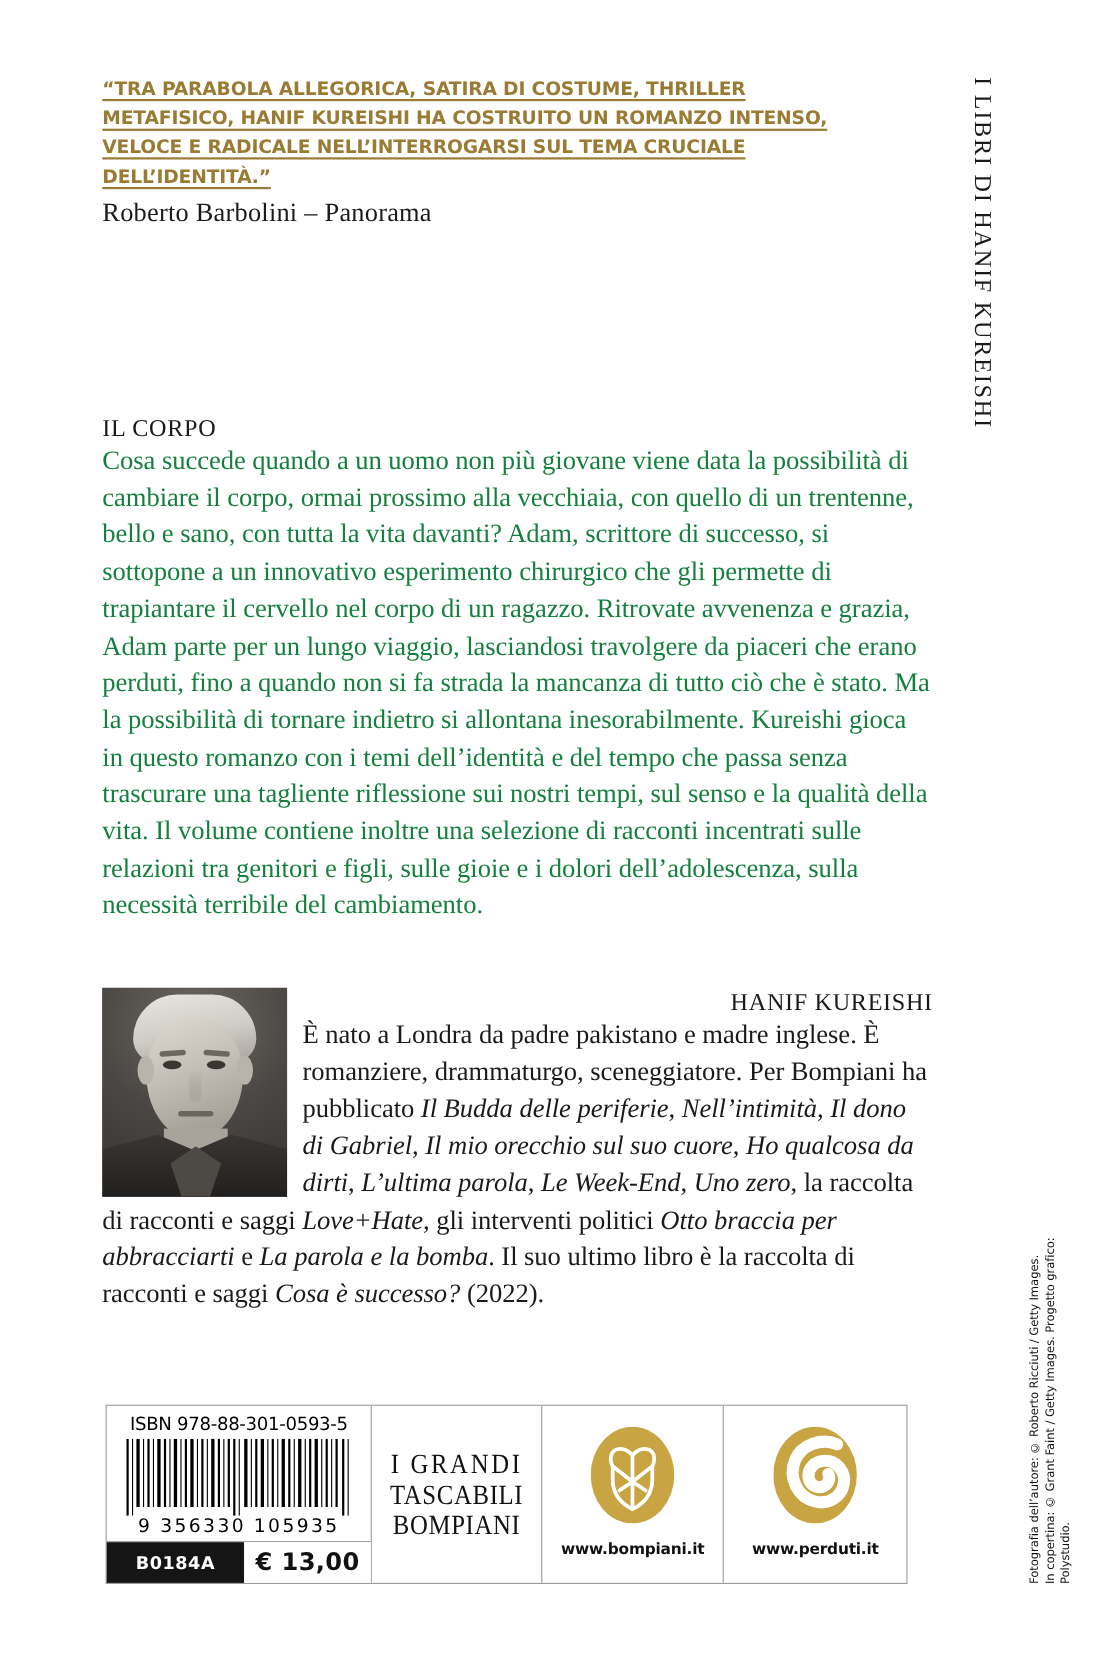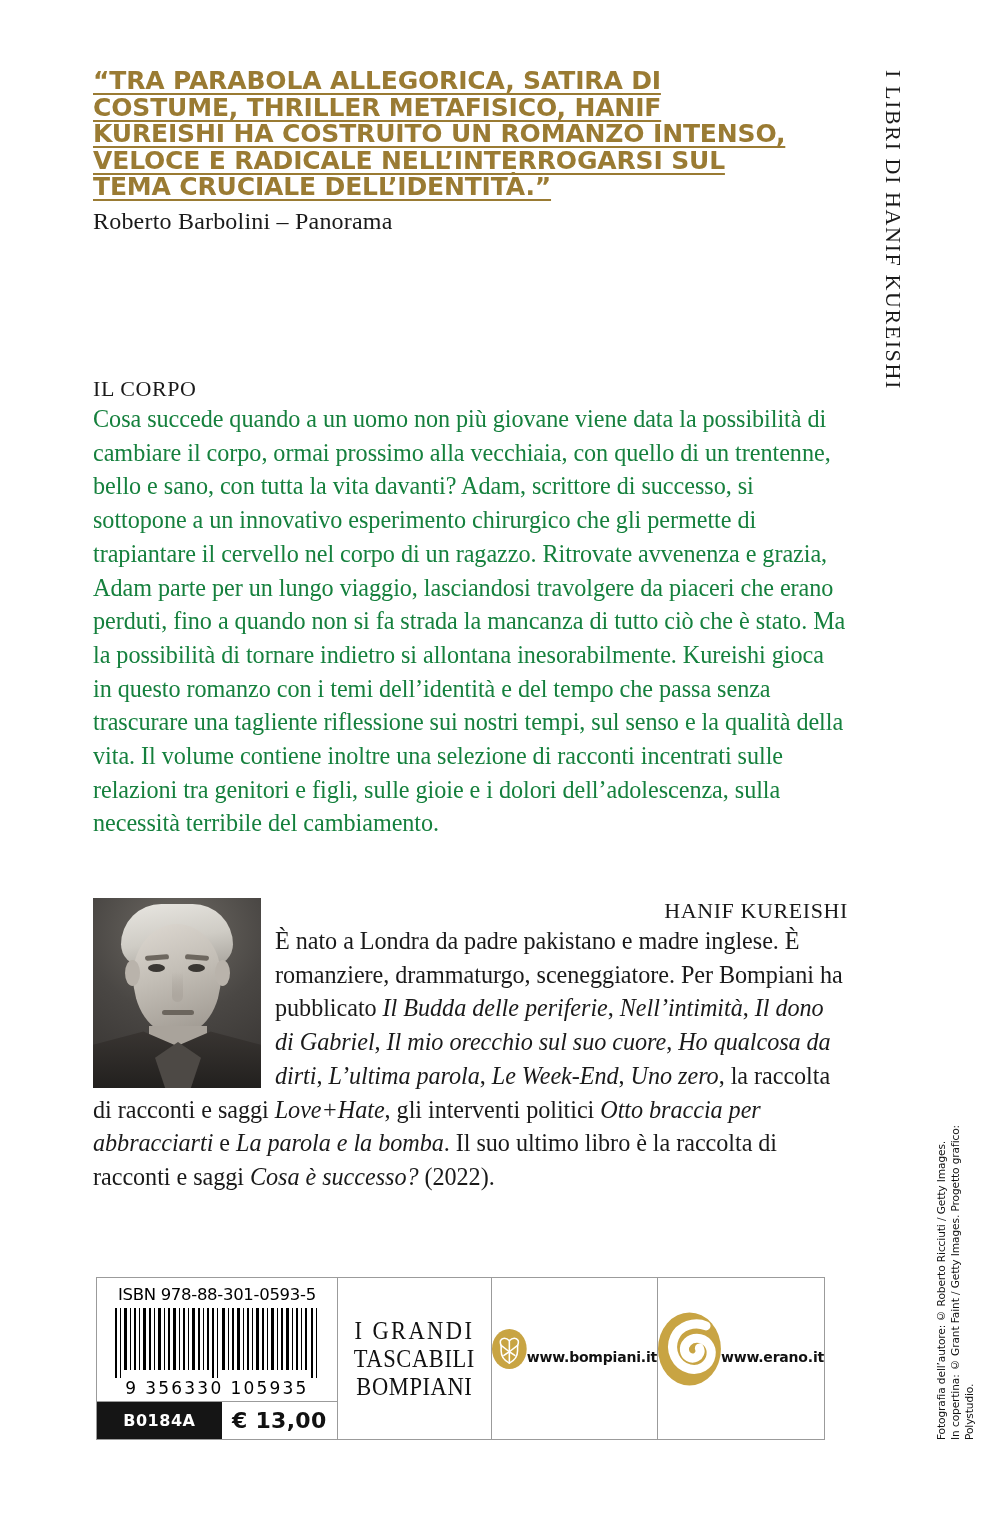--- a/index.html
+++ b/index.html
@@ -20,21 +20,21 @@
   
   .quote-block {
     position: absolute;
     left: 93px;
     top: 68px;
     width: 700px;
   }
   .quote-text {
     font-family: "DejaVu Sans", sans-serif;
     font-weight: bold;
-    font-size: 25px;
+    font-size: 17px;
     line-height: 26.5px;
     letter-spacing: -0.15px;
     color: #9a7b33;
     text-transform: uppercase;
     text-decoration: underline;
     text-decoration-thickness: 1.6px;
     text-underline-offset: 3.5px;
     text-decoration-color: #9a7b33;
   }
   .quote-source {
@@ -283,22 +283,23 @@
     text-align: center;
     color: #111;
     transform: scaleY(1.12);
   }
   .imprint-mark span:first-child { letter-spacing: 2.4px; }
 
   
   .cell-logo {
     width: 166px;
     display: flex;
+    flex-direction: column;
     align-items: center;
-    justify-content: space-between;
+    justify-content: center;
     padding-bottom: 4px;
   }
   .logo-disc { width: 76px; height: 88px; margin-bottom: 16px; }
   .logo-url {
     font-family: "DejaVu Sans", sans-serif;
     font-weight: bold;
     font-size: 14px;
     letter-spacing: -0.2px;
     color: #111;
   }
@@ -444,21 +445,21 @@
       </g>
     </svg>
     <div class="logo-url">www.bompiani.it</div>
   </div>
 
   <div class="bar-cell cell-logo">
     <svg class="logo-disc" viewBox="0 0 76 88">
       <ellipse cx="38" cy="44" rx="38" ry="44" fill="#c8a443"></ellipse>
       <path d="M58 16 C44 10, 26 16, 20 30 C13 46, 22 64, 38 68 C50 71, 62 64, 64 52 C66 41, 58 31, 47 31 C38 31, 31 38, 32 46 C33 53, 40 57, 46 54 C50 52, 52 47, 50 43" fill="none" stroke="#ffffff" stroke-width="11" stroke-linecap="round"></path>
     </svg>
-    <div class="logo-url">www.erano.it</div>
+    <div class="logo-url">www.perduti.it</div>
   </div>
 
 </div>
 
 <div class="credits">
   <div class="credits-inner">Fotografia dell’autore: © Roberto Ricciuti / Getty Images.
 In copertina: © Grant Faint / Getty Images. Progetto grafico: Polystudio.</div>
 </div>
 
 </body></html>

